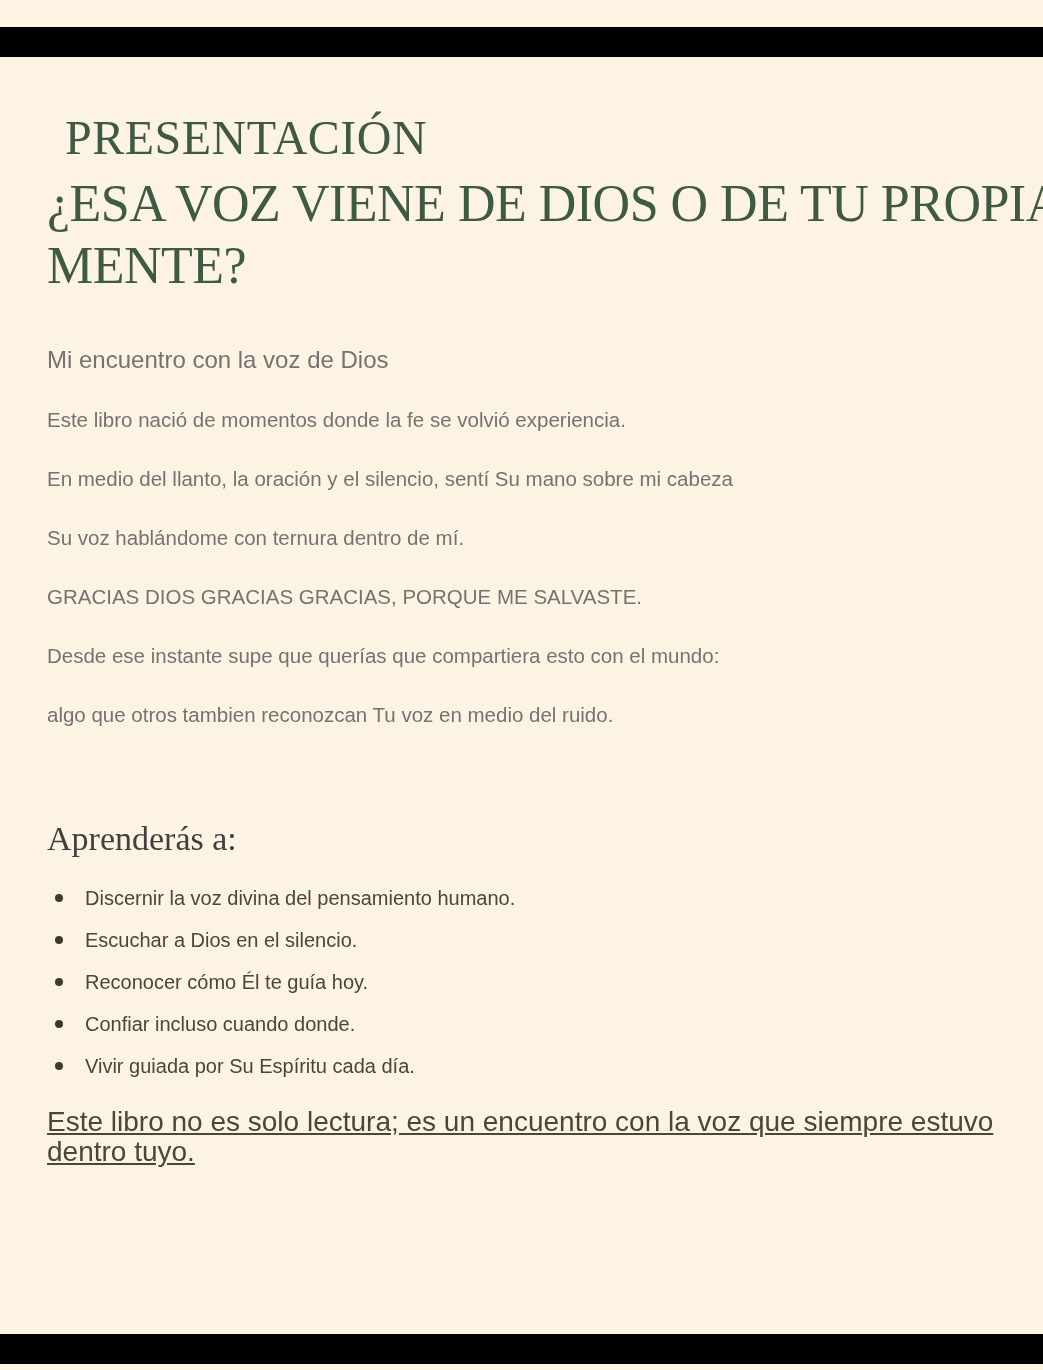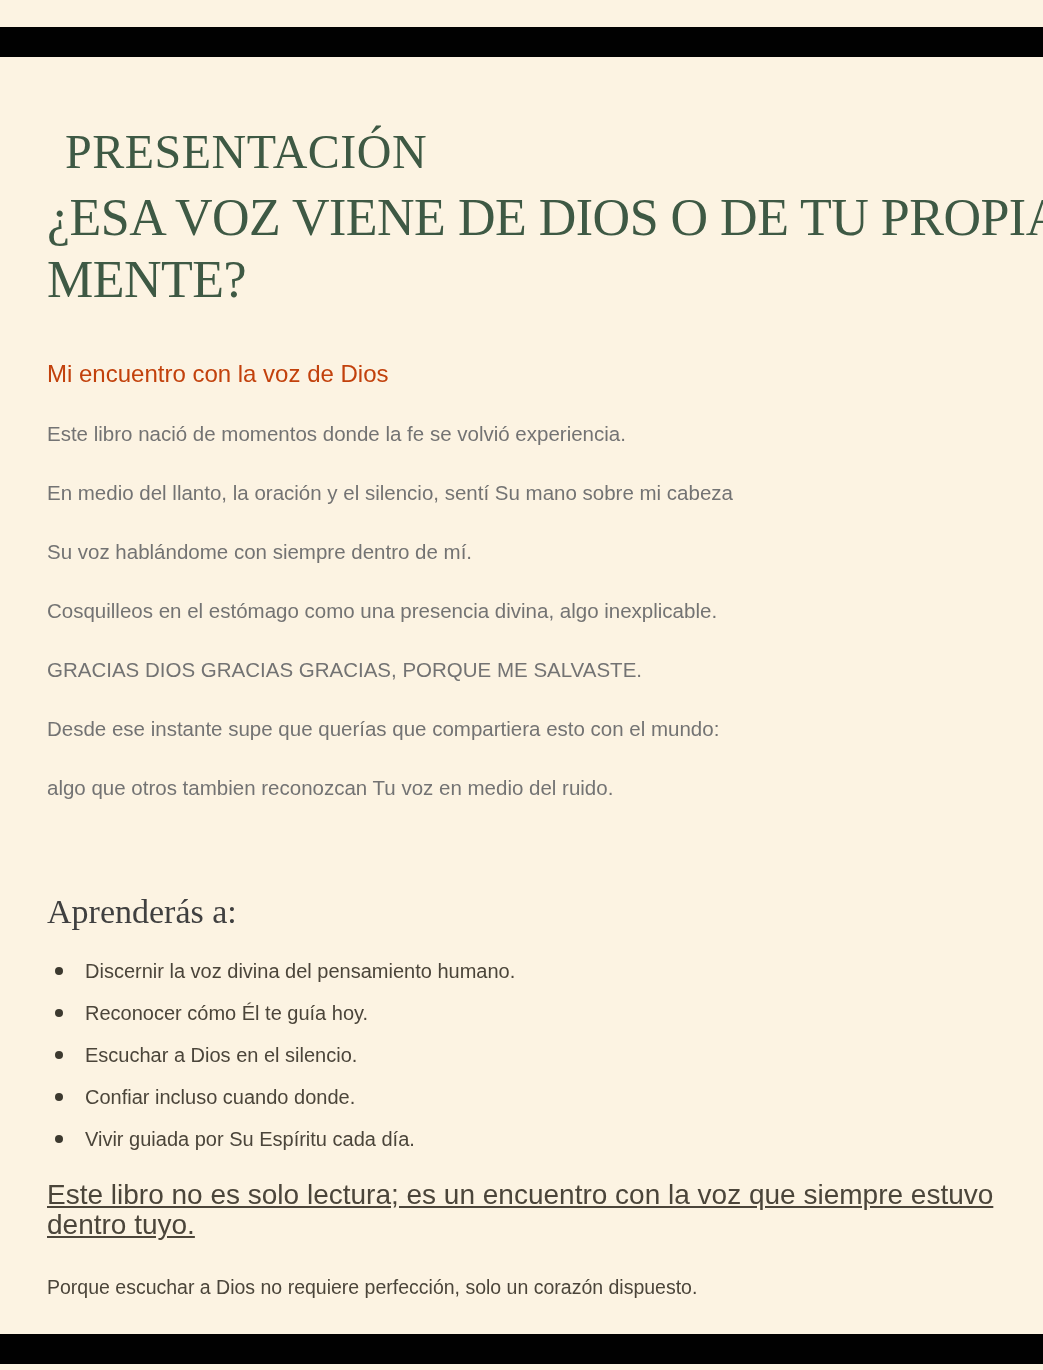--- a/index.html
+++ b/index.html
@@ -20,21 +20,21 @@
     position: absolute;
     left: 0;
     width: 100%;
     height: 30px;
     background: #010101;
   }
   .bar-top { top: 27px; }
   .bar-bottom { bottom: 6px; }
   .content {
     position: absolute;
-    top: 65px;
+    top: 51px;
     left: 0;
     width: 100%;
     padding: 0 0 0 47px;
     color: #4b453a;
   }
   .kicker {
     margin-top: 58px;
     padding-left: 18px;
     font-family: "Liberation Serif", serif;
     font-weight: 400;
@@ -54,21 +54,21 @@
     color: #3e5944;
   }
   .chapter-title span {
     display: block;
     white-space: nowrap;
   }
   .subheading {
     margin-top: 48px;
     font-size: 24px;
     line-height: 30px;
-    color: #c2410c;
+    color: #737373;
   }
   .para {
     margin-top: 31px;
     font-size: 20.5px;
     line-height: 28px;
     color: #737373;
   }
   .learn-heading {
     margin-top: 88px;
     font-family: "Liberation Serif", serif;
@@ -125,52 +125,50 @@
 
     <h2 class="chapter-title">
       <span>¿ESA VOZ VIENE DE DIOS O DE TU PROPIA</span>
       <span>MENTE?</span>
     </h2>
 
     <div class="subheading">Mi encuentro con la voz de Dios</div>
 
     <p class="para">Este libro nació de momentos donde la fe se volvió experiencia.</p>
     <p class="para">En medio del llanto, la oración y el silencio, sentí Su mano sobre mi cabeza</p>
-    <p class="para">Su voz hablándome con siempre dentro de mí.</p>
-    <p class="para">Cosquilleos en el estómago como una presencia divina, algo inexplicable.</p>
+    <p class="para">Su voz hablándome con ternura dentro de mí.</p>
     <p class="para">GRACIAS DIOS GRACIAS GRACIAS, PORQUE ME SALVASTE.</p>
     <p class="para">Desde ese instante supe que querías que compartiera esto con el mundo:</p>
     <p class="para">algo que otros tambien reconozcan Tu voz en medio del ruido.</p>
 
     <h3 class="learn-heading">Aprenderás a:</h3>
 
     <ul class="bullet-list">
       <li class="bullet-item">
         <span class="bullet-dot"></span>
         <span class="bullet-text">Discernir la voz divina del pensamiento humano.</span>
       </li>
       <li class="bullet-item">
         <span class="bullet-dot"></span>
-        <span class="bullet-text">Reconocer cómo Él te guía hoy.</span>
+        <span class="bullet-text">Escuchar a Dios en el silencio.</span>
       </li>
       <li class="bullet-item">
         <span class="bullet-dot"></span>
-        <span class="bullet-text">Escuchar a Dios en el silencio.</span>
+        <span class="bullet-text">Reconocer cómo Él te guía hoy.</span>
       </li>
       <li class="bullet-item">
         <span class="bullet-dot"></span>
         <span class="bullet-text">Confiar incluso cuando donde.</span>
       </li>
       <li class="bullet-item">
         <span class="bullet-dot"></span>
         <span class="bullet-text">Vivir guiada por Su Espíritu cada día.</span>
       </li>
     </ul>
 
     <p class="closing-emphasis">Este libro no es solo lectura; es un encuentro con la voz que siempre estuvo dentro tuyo.</p>
 
-    <p class="closing-note">Porque escuchar a Dios no requiere perfección, solo un corazón dispuesto.</p>
 
   </div>
 
   <div class="bar bar-bottom"></div>
 
 </div>
 
 </body></html>

